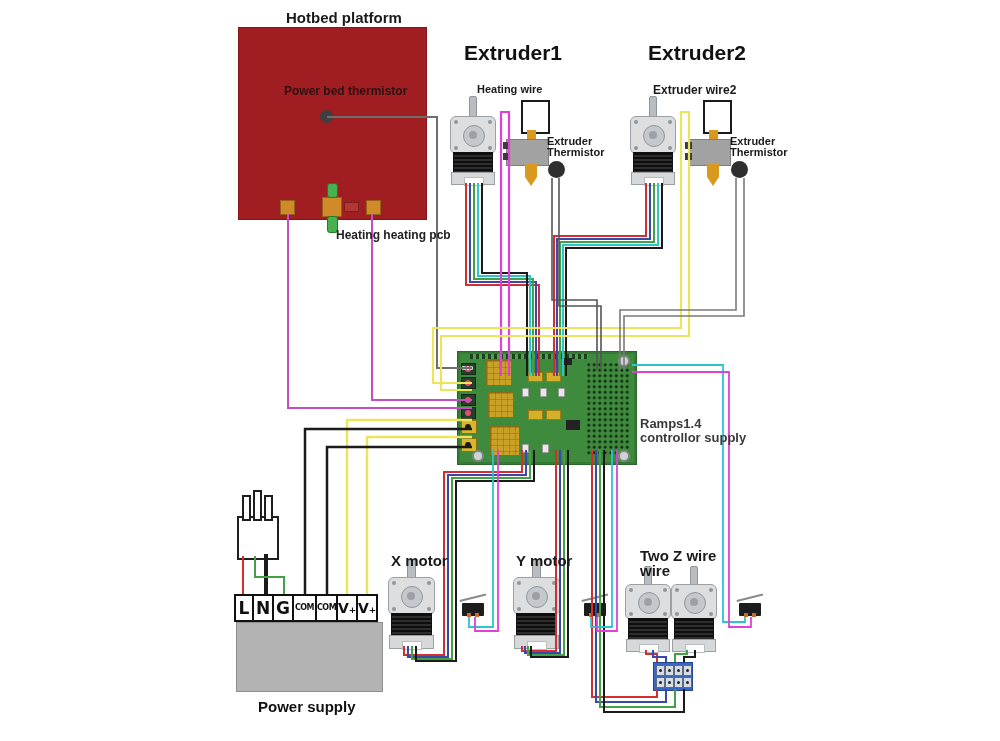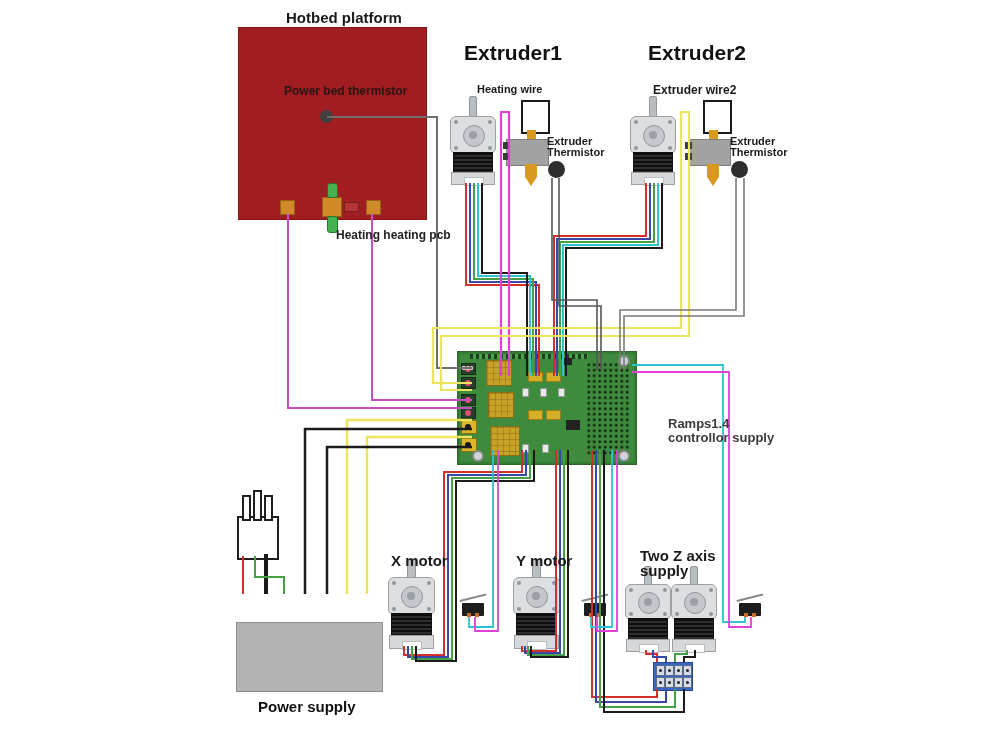--- a/index.html
+++ b/index.html
@@ -256,20 +256,23 @@
       <div class="zscrew" style="left:11px;top:14px;"></div>
     <div class="zscrew" style="left:20px;top:14px;"></div>
       <div class="zscrew" style="left:29px;top:14px;"></div>
   </div>
 
   <div class="abs plug" style="left:237px;top:516px;width:38px;height:40px;">
     <div class="prong" style="left:3px;top:-23px;width:5px;height:22px;"></div>
     <div class="prong" style="left:14px;top:-28px;width:5px;height:27px;"></div>
     <div class="prong" style="left:25px;top:-23px;width:5px;height:22px;"></div>
   </div>
+  <div class="abs" style="left:236px;top:594px;z-index:3;">
+    <span class="term t-big" style="width:16px;">L</span><span class="term t-big" style="width:18px;">N</span><span class="term t-big" style="width:18px;">G</span><span class="term t-com" style="width:21px;">COM</span><span class="term t-com" style="width:19px;">COM</span><span class="term t-v" style="width:18px;">V₊</span><span class="term t-v" style="width:18px;">V₊</span>
+  </div>
   <div class="abs psu-body" style="left:236px;top:622px;width:145px;height:68px;"></div>
 
   <svg id="wires" width="1000" height="741">
 
     <polyline points="327,117 437,117 437,368 472,368" fill="none" stroke="#6e6e6e" stroke-width="2"></polyline>
 
     <polyline points="288,214 288,408 472,408" fill="none" stroke="#c44fc4" stroke-width="2"></polyline>
     <polyline points="372,214 372,400 472,400" fill="none" stroke="#c44fc4" stroke-width="2"></polyline>
 
     <polyline points="466,183 466,285 539,285 539,376" fill="none" stroke="#d32f2f" stroke-width="2"></polyline>
@@ -340,26 +343,26 @@
   <div class="lbl" style="left:653px;top:83px;font-size:12px;">Extruder wire2</div>
   <div class="lbl" style="left:547px;top:136px;font-size:11px;line-height:11px;">
     <div>Extruder</div>
     <div>Thermistor</div>
   </div>
   <div class="lbl" style="left:730px;top:136px;font-size:11px;line-height:11px;">
     <div>Extruder</div>
     <div>Thermistor</div>
   </div>
 
-  <div class="lbl" style="left:640px;top:417px;font-size:13px;line-height:14px;color:#3a3a3a;margin-left:28px;">
+  <div class="lbl" style="left:640px;top:417px;font-size:13px;line-height:14px;color:#3a3a3a;">
     <div>Ramps1.4</div>
     <div>controllor supply</div>
   </div>
 
   <div class="lbl" style="left:391px;top:552px;font-size:15px;">X motor</div>
   <div class="lbl" style="left:516px;top:552px;font-size:15px;">Y motor</div>
   <div class="lbl" style="left:640px;top:548px;font-size:15px;line-height:15px;">
-    <div>Two Z axis</div>
-    <div>supply</div>
+    <div>Two Z wire</div>
+    <div>wire</div>
   </div>
 
   <div class="lbl" style="left:258px;top:698px;font-size:15px;color:#111;">Power supply</div>
 </div>
 
 </body></html>

